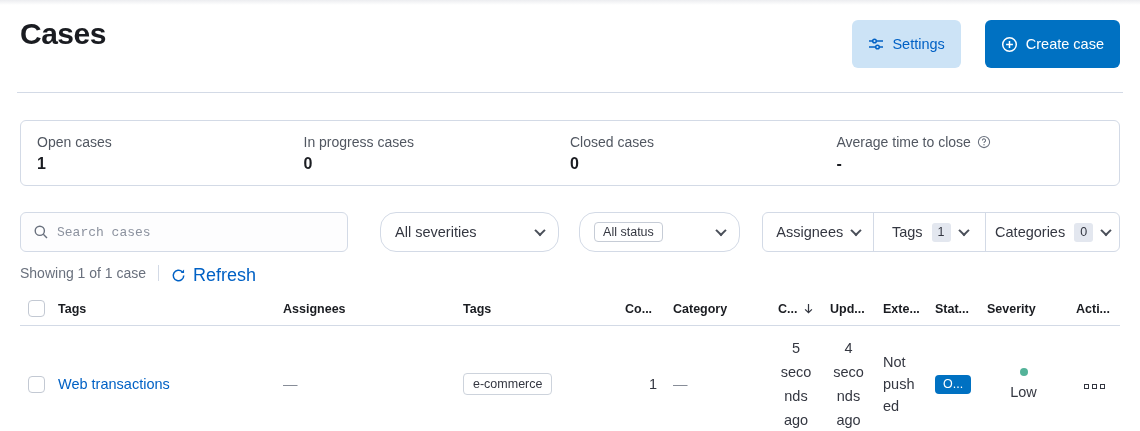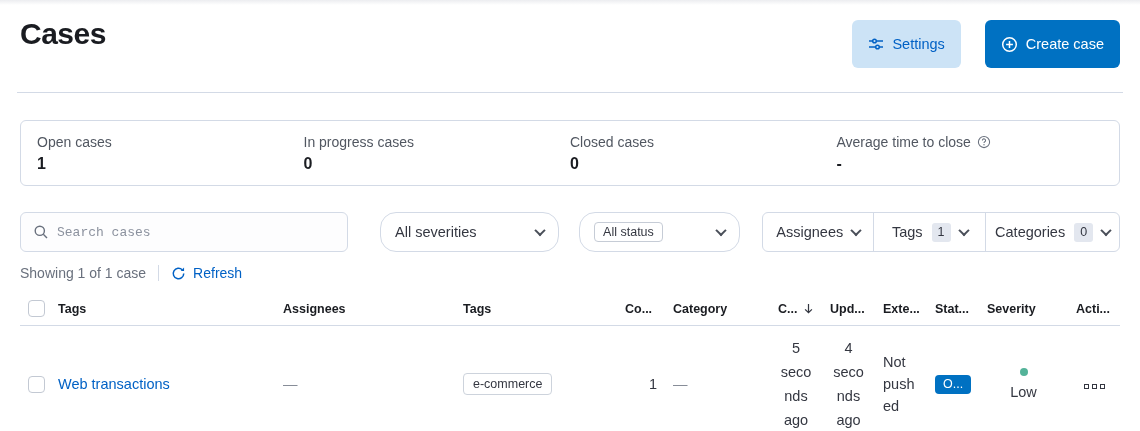--- a/index.html
+++ b/index.html
@@ -53,21 +53,21 @@
   .fb-categories { flex: 1; }
   .count-badge { background: var(--badge-bg, #e3e7ef); border-radius: 3px; min-width: 19px; height: 19px;
                  display: inline-flex; align-items: center; justify-content: center; font-size: 12.5px;
                  color: #343741; padding: 0 5px; }
 
   
   .summary-row { display: flex; align-items: flex-start; gap: 12px; margin: 13px 20px 0 20px; height: 18px; }
   .showing-text { font-size: 14px; color: var(--text-subdued, #69707d); }
   .vdiv { width: 1px; height: 16px; background: var(--border, #d3dae6); }
   .refresh-btn { display: flex; align-items: center; gap: 7px; border: none; background: transparent;
-                 color: var(--link, #0061c5); font-size: 14px; font-weight: 500; cursor: pointer;
+                 color: var(--link, #0061c5); font-size: 18px; font-weight: 500; cursor: pointer;
                  font-family: inherit; }
 
   
   .cases-table { width: 1100px; margin: 12px 20px 0 20px; border-collapse: collapse; table-layout: fixed; }
   .cases-table th { text-align: left; font-size: 12.5px; font-weight: 700; color: var(--text, #1a1c21);
                     padding: 5px 8px 8px 8px; border-bottom: 1px solid var(--border, #d3dae6); }
   .cases-table td { font-size: 14.5px; color: #343741; padding: 8px; height: 117px; vertical-align: middle;
                     border-bottom: 1px solid var(--border, #d3dae6); }
   .th-sort { display: inline-flex; align-items: center; gap: 5px; }
   .checkbox { display: inline-block; width: 17px; height: 17px; border: 1px solid #c3c9d3; border-radius: 4px;

